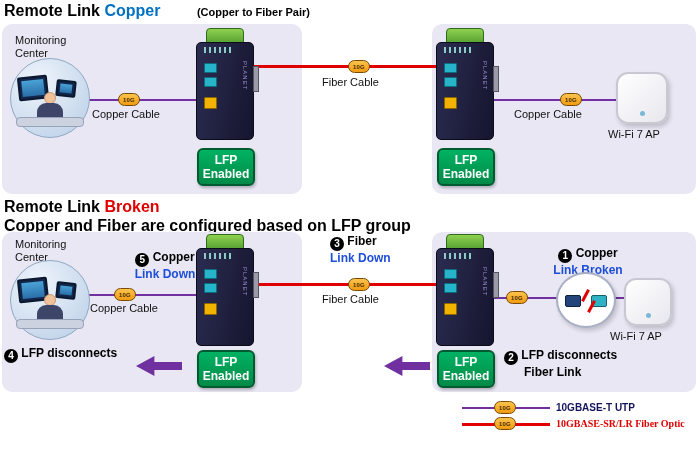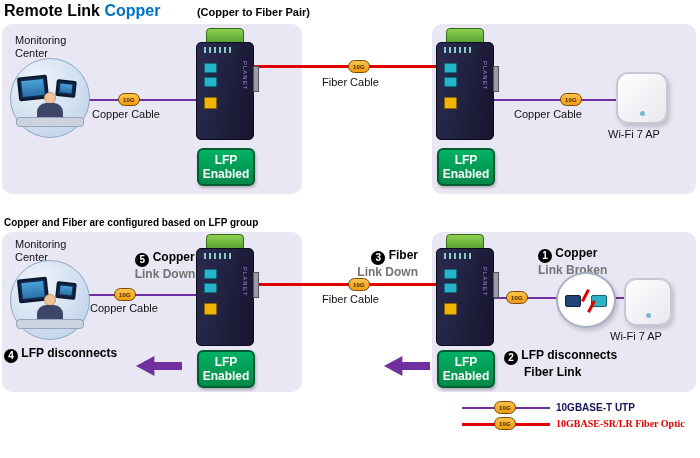--- a/index.html
+++ b/index.html
@@ -6,21 +6,21 @@
   html,body { background:#fff; }
   body { font-family:"Liberation Sans", sans-serif; }
   #stage { position:relative; width:700px; height:458px; background:#ffffff; overflow:hidden; }
 
   .panel { position:absolute; background:#e9e7f4; border-radius:10px; }
 
   .title { position:absolute; font-weight:bold; font-size:16px; color:#000; white-space:nowrap; }
   .title .accent-blue { color:#0070c0; }
   .title .accent-red  { color:#e00000; }
   .title .note { font-size:11px;padding-left:32px; }
-  .subtitle { position:absolute; font-weight:bold; font-size:10px; color:#000; white-space:nowrap; }
+  .subtitle { position:absolute; font-weight:bold; font-size:16px; color:#000; white-space:nowrap; }
 
   .label { position:absolute; font-size:11px; color:#111; white-space:pre-line; line-height:1.15; }
 
   .cable { position:absolute; height:0; border-top:2px solid #7030a0; }
   .cable.fiber { border-top:3px solid #e00000; }
 
   .g10 { position:absolute; width:22px; height:13px; background:linear-gradient(#fbc34d,#f09c12); border:1px solid #7a4a00;
          border-radius:7px; color:#402800; font-size:6px; font-weight:bold; display:flex; align-items:center; justify-content:center;
          z-index:5; letter-spacing:.2px; }
 
@@ -65,21 +65,21 @@
                   box-shadow:2px 3px 4px rgba(0,0,0,.18); z-index:6; }
   .plug { position:absolute; top:21px; width:16px; height:12px; border-radius:2px; }
   .plug.left { left:7px; background:#24457c; border:1px solid #10213d; }
   .plug.right { right:7px; background:#2fb3c4; border:1px solid #14616c; }
   .break-mark { position:absolute; width:3px; height:13px; background:#e00000; }
   .break-mark.m1 { left:26px; top:15px; transform:rotate(28deg); }
   .break-mark.m2 { left:32px; top:26px; transform:rotate(28deg); }
 
   
   .step { position:absolute; font-size:12px; font-weight:bold; color:#000; line-height:15px; z-index:6; }
-  .step .red { color:#737373; }
+  .step .red { color:#1d4ed8; }
   .step .line2-indent { padding-left:20px; }
   .numcircle { display:inline-flex; width:14px; height:14px; border-radius:50%; background:#000; color:#fff; font-size:10px;
                font-weight:bold; align-items:center; justify-content:center; vertical-align:-2px; }
 
   .arrow-left { position:absolute; width:46px; height:20px; background:#7030a0; z-index:6;
                 clip-path:polygon(0 50%, 40% 0, 40% 30%, 100% 30%, 100% 70%, 40% 70%, 40% 100%); }
 
   .legend-text { position:absolute; font-size:10px; font-weight:bold; white-space:nowrap; }
   .legend-text.utp { color:#14145e; }
   .legend-text.fib { color:#e00000; }
@@ -148,20 +148,24 @@
 
   <div class="cable" style="left:494px;top:99px;width:124px;"></div>
   <div class="g10" style="left:560px;top:93px;">10G</div>
   <div class="label" style="left:514px;top:108px;width:76px;">Copper Cable</div>
 
   <div class="ap" style="left:616px;top:72px;">
     <div class="ap-led"></div>
   </div>
   <div class="label" style="left:608px;top:128px;width:68px;">Wi-Fi 7 AP</div>
 
+  <div class="title" style="left:4px;top:198px;">
+    <span>Remote Link</span>
+    <span class="accent-red">Broken</span>
+  </div>
   <div class="subtitle" style="left:4px;top:217px;">Copper and Fiber are configured based on LFP group</div>
 
   <div class="panel" style="left:2px;top:232px;width:300px;height:160px;"></div>
   <div class="panel" style="left:432px;top:232px;width:264px;height:160px;"></div>
 
   <div class="label" style="left:15px;top:238px;width:76px;">Monitoring
 Center</div>
 
   <div class="mc" style="left:10px;top:260px;">
     <div class="mc-circle"></div>
@@ -199,21 +203,21 @@
 Enabled</div>
 
   <div class="step" style="left:4px;top:346px;width:124px;">
     <div>
       <span class="numcircle">4</span>
       <span>LFP disconnects</span>
     </div>
   </div>
   <div class="arrow-left" style="left:136px;top:356px;"></div>
 
-  <div class="step" style="left:330px;top:234px;width:88px;text-align:right;margin-top:14px;">
+  <div class="step" style="left:330px;top:234px;width:88px;text-align:left;">
     <div>
       <span class="numcircle">3</span>
       <span>Fiber</span>
     </div>
     <div class="red">Link Down</div>
   </div>
 
   <div class="cable fiber" style="left:254px;top:283px;width:182px;"></div>
   <div class="g10" style="left:348px;top:278px;">10G</div>
   <div class="label" style="left:322px;top:293px;width:80px;">Fiber Cable</div>
@@ -234,21 +238,21 @@
   <div class="arrow-left" style="left:384px;top:356px;"></div>
 
   <div class="step" style="left:504px;top:348px;width:140px;">
     <div>
       <span class="numcircle">2</span>
       <span>LFP disconnects</span>
     </div>
     <div class="line2-indent">Fiber Link</div>
   </div>
 
-  <div class="step" style="left:538px;top:246px;width:100px;">
+  <div class="step" style="left:538px;top:246px;width:100px;text-align:center;">
     <div>
       <span class="numcircle">1</span>
       <span>Copper</span>
     </div>
     <div class="red">Link Broken</div>
   </div>
 
   <div class="cable" style="left:494px;top:297px;width:138px;"></div>
   <div class="g10" style="left:506px;top:291px;">10G</div>
 

